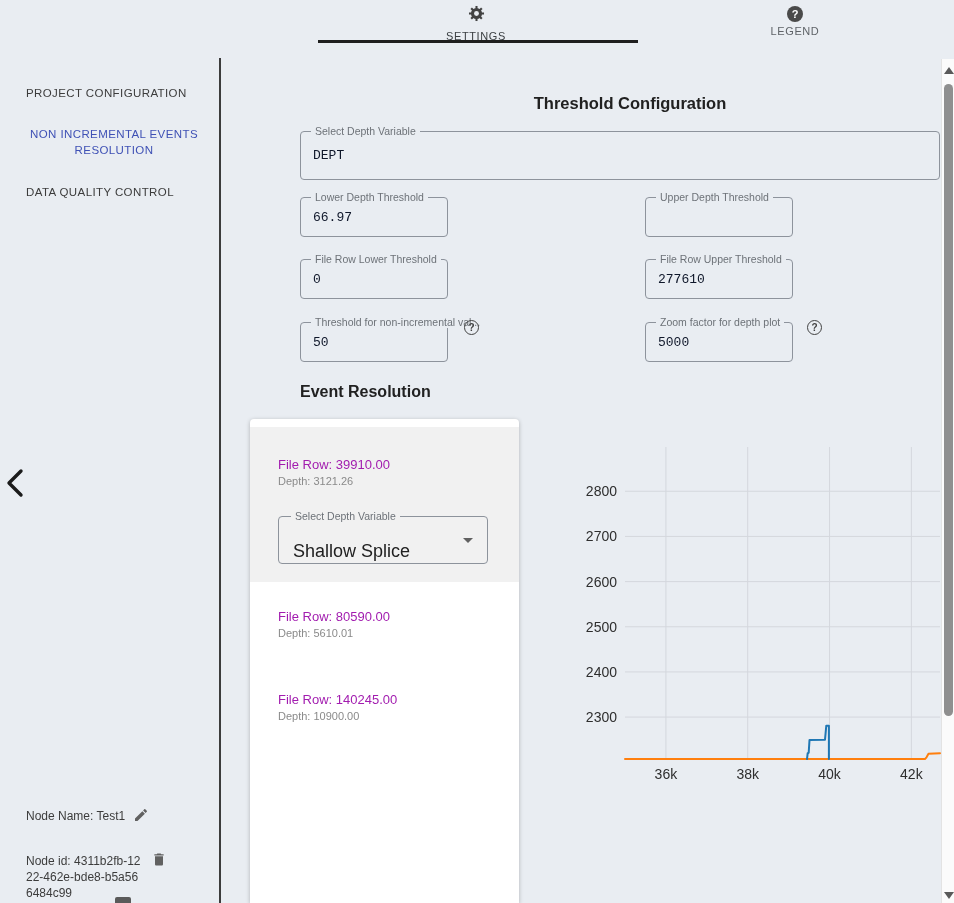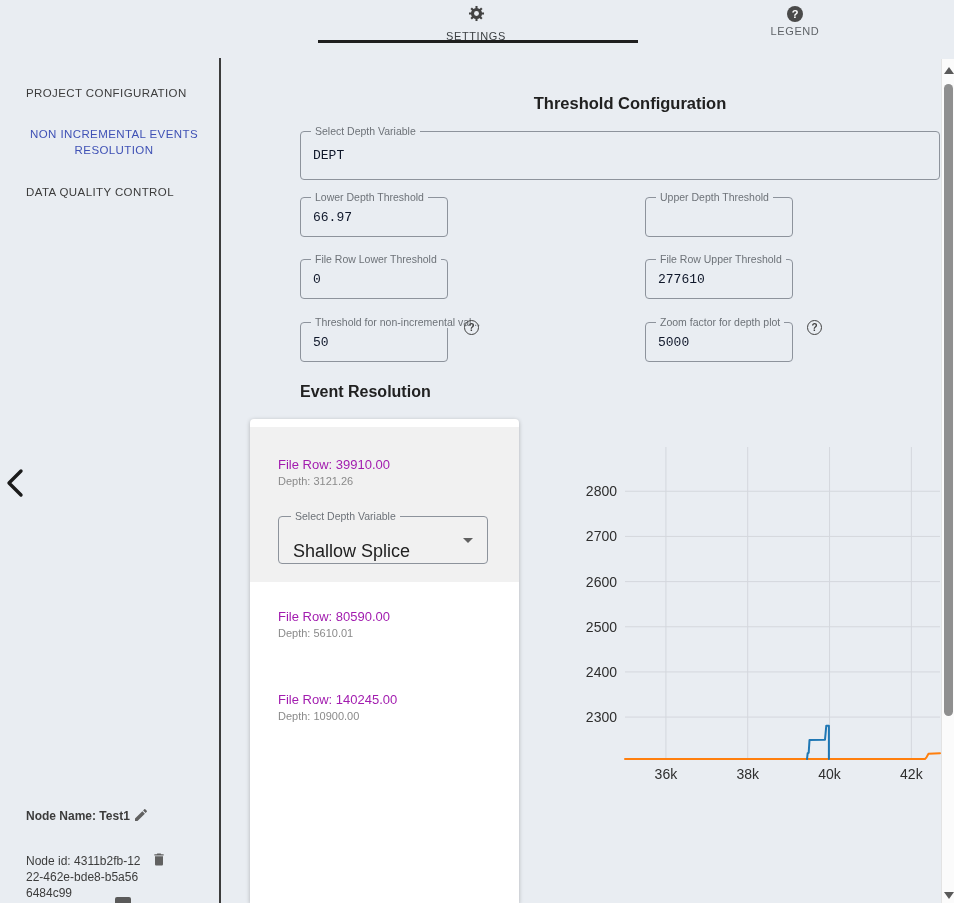--- a/index.html
+++ b/index.html
@@ -25,21 +25,21 @@
   }
 
   
   .v-divider { position:absolute; left:219px; top:58px; width:2px; height:845px; background:#3c3c3c; }
   .side-item { position:absolute; left:26px; width:176px; font-size:11.5px; letter-spacing:.4px;
                color:#3c3c3c; line-height:16px; cursor:pointer; }
   .side-item.active { color:#3f51b5;text-align:center; }
   .chevron-btn { position:absolute; left:2px; top:466px; width:26px; height:36px;
                  background:none; border:none; cursor:pointer; }
 
-  .node-name-row { position:absolute; left:26px; top:809px; font-size:12px; color:#3c3c3c;font-weight:bold; }
+  .node-name-row { position:absolute; left:26px; top:809px; font-size:12px; color:#3c3c3c; }
   .node-id-block { position:absolute; left:26px; top:853px; width:118px; font-size:12px;
                    line-height:16px; color:#3c3c3c; word-break:break-all; }
   .icon-btn { background:none; border:none; cursor:pointer; padding:0; }
   .pencil-btn { position:absolute; left:133px; top:807px; }
   .trash-btn  { position:absolute; left:151px; top:851px; }
   .partial-icon { position:absolute; left:115px; top:897px; width:16px; height:10px;
                   background:#5a5a5a; border-radius:2px 2px 0 0; }
 
   
   .section-title { position:absolute; left:310px; top:94px; width:640px; text-align:center;

